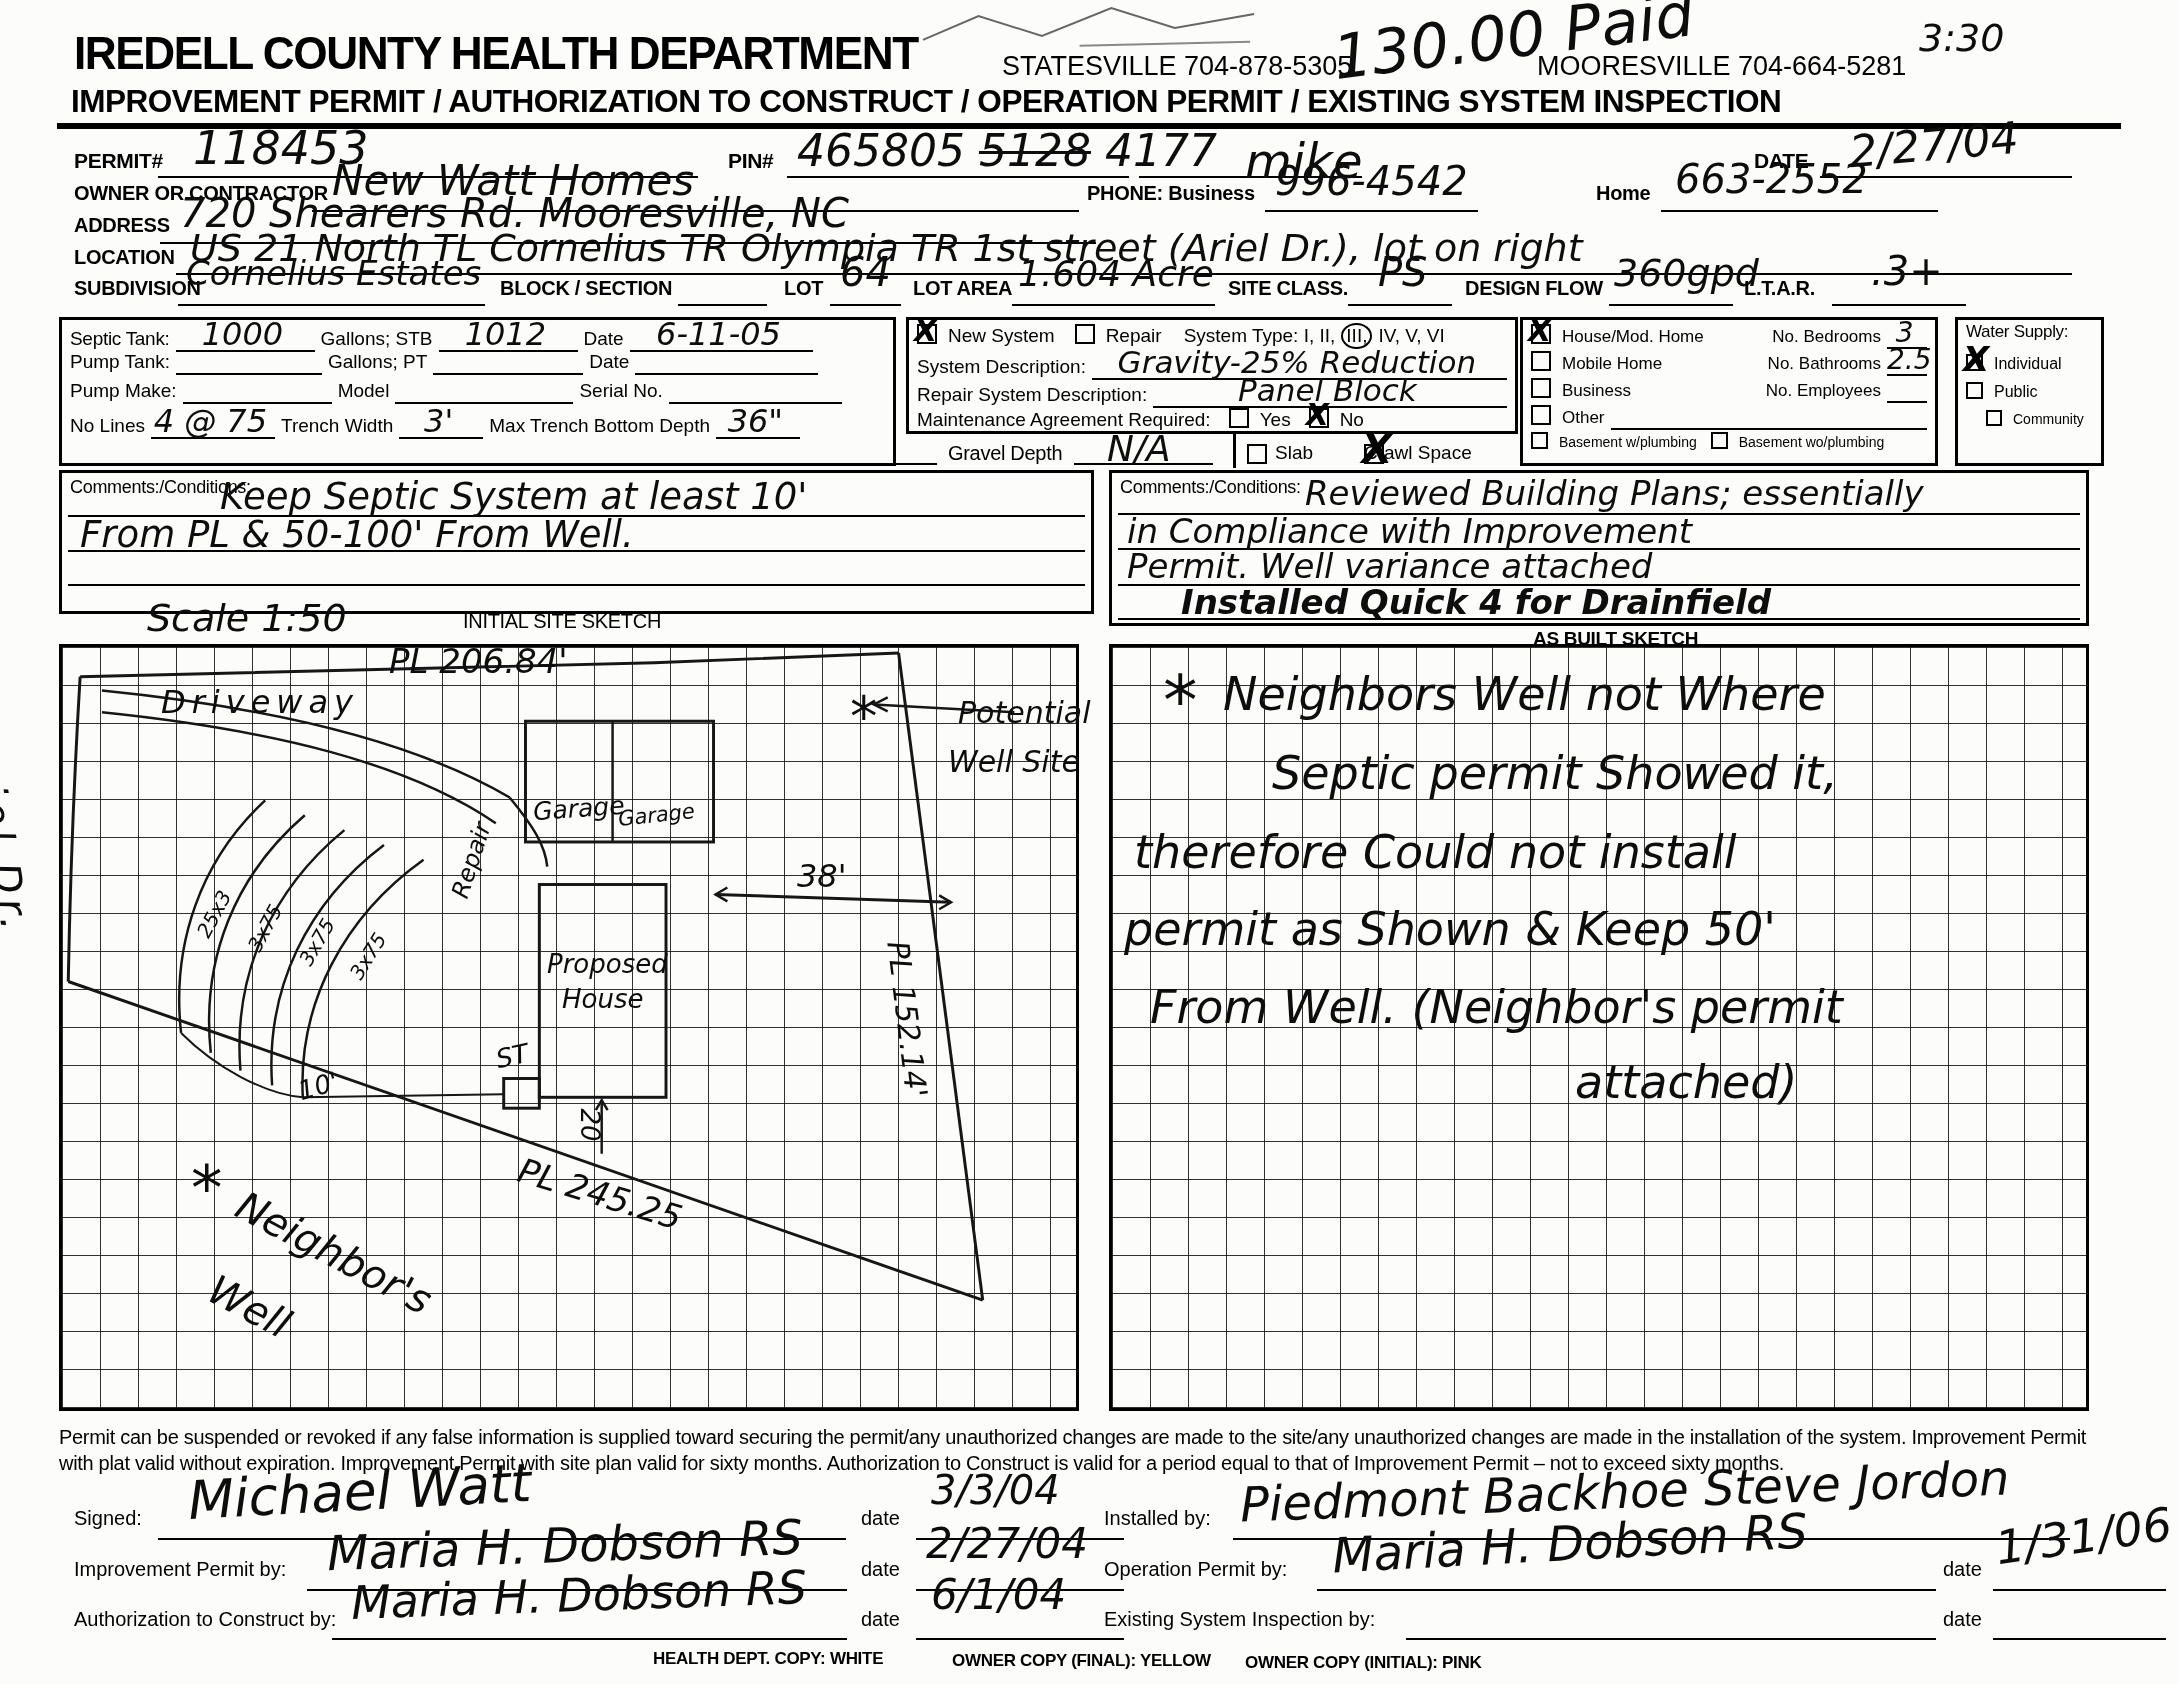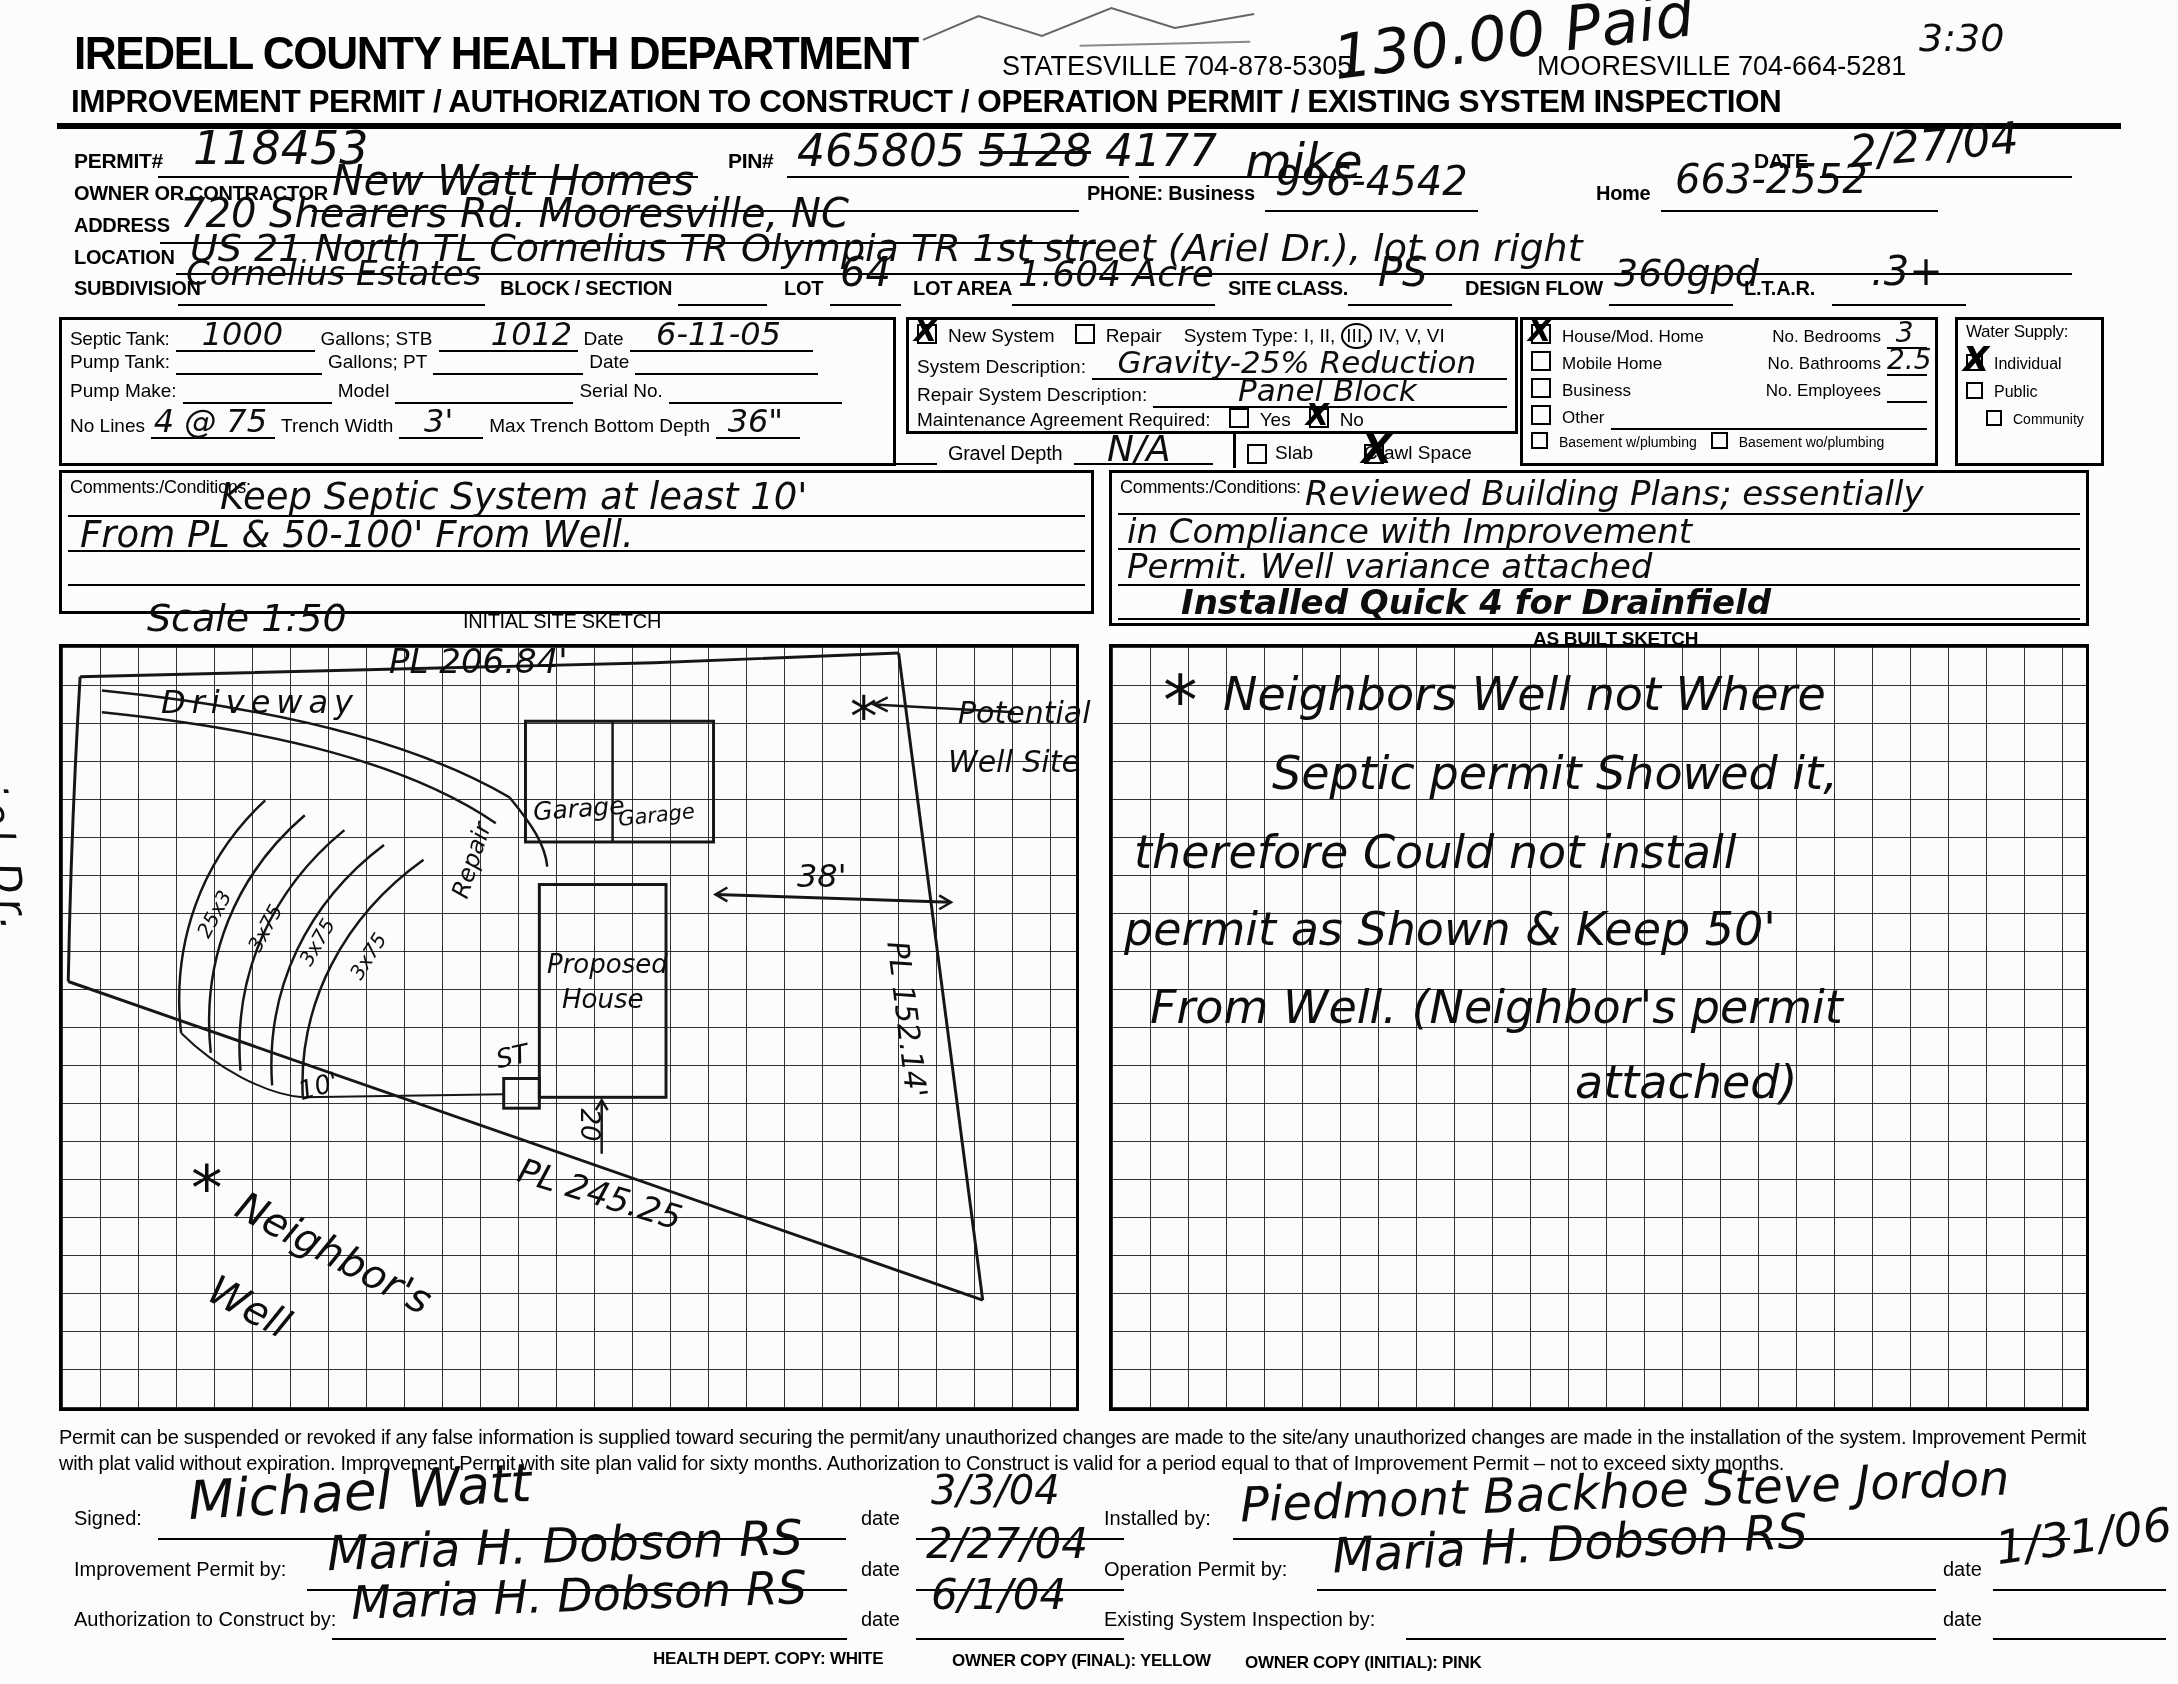--- a/index.html
+++ b/index.html
@@ -99,21 +99,21 @@
   <span class="abs lbl" style="left:1744px;top:277px;font-size:20px;">L.T.A.R.</span>
   <div class="ul" style="left:1832px;top:304px;width:134px;"></div>
   <span class="abs hw" style="left:1871px;top:248px;font-size:40px;">.3+</span>
 
   
   <div class="box" style="left:59px;top:317px;width:837px;height:149px;">
     <div class="row" style="height:29px;font-size:19px;">
       <span class="lbl" style="font-weight:400;">Septic Tank:</span>
       <span class="fld" style="width:139px;"><span class="hw" style="font-size:32px;">1000</span></span>
       <span>Gallons;  STB</span>
-      <span class="fld" style="width:139px;text-align:right;"><span class="hw" style="font-size:32px;">1012</span></span>
+      <span class="fld" style="width:139px;"><span class="hw" style="font-size:32px;">1012</span></span>
       <span>Date</span>
       <span class="fld" style="width:183px;"><span class="hw" style="font-size:32px;">6-11-05</span></span>
     </div>
     <div class="row" style="height:29px;font-size:19px;">
       <span>Pump Tank:</span>
       <span class="fld" style="width:146px;"><span class="hw"></span></span>
       <span>Gallons;  PT</span>
       <span class="fld" style="width:150px;"><span class="hw"></span></span>
       <span>Date</span>
       <span class="fld" style="width:183px;"><span class="hw"></span></span>

